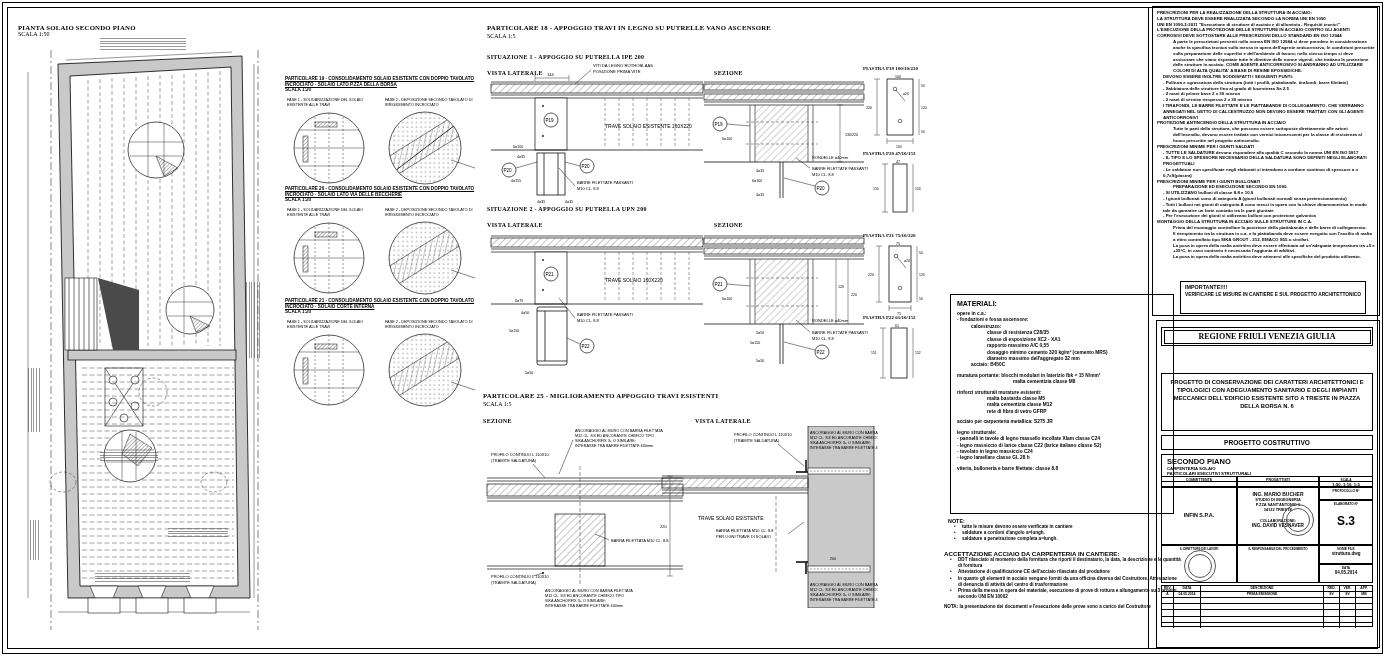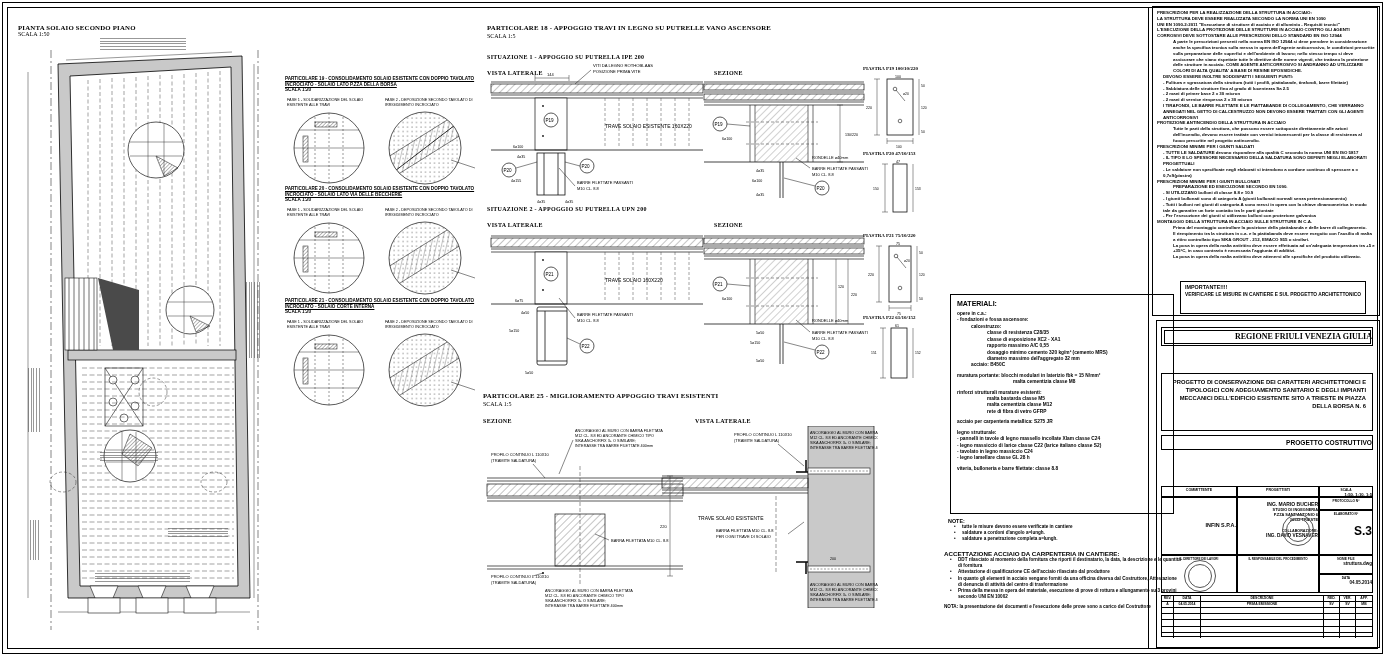--- a/index.html
+++ b/index.html
@@ -3,21 +3,21 @@
 <meta charset="utf-8">
 <style>
   html,body{margin:0;padding:0}
   body{width:1385px;height:656px;background:#fff;position:relative;overflow:hidden;
        font-family:"Liberation Sans",sans-serif;color:#000}
   .abs{position:absolute}
   .frame{border:1.6px solid #000}
   .frame2{border:0.8px solid #000}
   .serif{font-family:"Liberation Serif",serif}
   .bold{font-weight:bold}
-  .center{text-align:right}
+  .center{text-align:center}
   .dwg-h{font-family:"Liberation Serif",serif;font-weight:bold;font-size:6.8px;letter-spacing:.2px}
   .dwg-s{font-family:"Liberation Serif",serif;font-size:6px}
   .dwg-sub{font-family:"Liberation Serif",serif;font-weight:bold;font-size:6px;letter-spacing:.3px}
   .blk-t{font-weight:bold;font-size:4.6px;line-height:1.25;text-decoration:underline}
   .fase{font-size:3.8px;line-height:1.2}
   .micro{background:repeating-linear-gradient(#444 0 1px,transparent 1px 2.7px);opacity:.55}
   .microv{background:repeating-linear-gradient(90deg,#444 0 1px,transparent 1px 2.7px);opacity:.55}
   .mat-box{border:1px solid #000;padding:5px 6px;box-sizing:border-box}
   .mat-l{font-size:4.8px;line-height:1.34;font-weight:600}
   .i1{margin-left:14px}.i2{margin-left:30px}.i3{margin-left:56px}
@@ -760,22 +760,27 @@
   <div class="tb-cell" style="left:4px;top:6px;width:212px;height:19px">
     <div class="abs frame2" style="inset:1.5px"></div>
     <div class="serif bold center" style="font-size:8px;margin-top:4px;position:relative">REGIONE FRIULI VENEZIA GIULIA</div>
   </div>
   <div class="tb-cell" style="left:4px;top:52px;width:212px;height:58px;padding:4px 6px">
     <div class="bold center" style="font-size:5.8px;line-height:1.4">PROGETTO DI CONSERVAZIONE DEI CARATTERI ARCHITETTONICI E TIPOLOGICI CON ADEGUAMENTO SANITARIO E DEGLI IMPIANTI MECCANICI DELL'EDIFICIO ESISTENTE SITO A TRIESTE IN PIAZZA DELLA BORSA N. 6</div>
   </div>
   <div class="tb-cell" style="left:4px;top:114px;width:212px;height:15px">
     <div class="bold center" style="font-size:6.6px;margin-top:3px">PROGETTO COSTRUTTIVO</div>
   </div>
-
-  <div class="abs" style="left:4px;top:165px;width:212px;height:152px">
+  <div class="tb-cell" style="left:4px;top:133px;width:212px;height:28px;padding:2px 5px">
+    <div class="bold" style="font-size:7.5px">SECONDO PIANO</div>
+    <div class="bold" style="font-size:4.3px">CARPENTERIA SOLAIO</div>
+    <div class="bold" style="font-size:4.3px">PARTICOLARI ESECUTIVI STRUTTURALI</div>
+  </div>
+
+  <div class="abs" style="left:4px;top:155px;width:212px;height:152px">
     <div class="tb-cell tb-lbl" style="left:0;top:0;width:76px;height:11px">COMMITTENTE</div>
     <div class="tb-cell tb-lbl" style="left:76px;top:0;width:82px;height:11px">PROGETTISTI</div>
     <div class="tb-cell" style="left:158px;top:0;width:54px;height:11px">
       <div class="tb-lbl" style="font-size:3.2px">SCALA</div>
       <div class="bold center" style="font-size:4.2px">1:50, 1:10, 1:5</div>
     </div>
 
     <div class="tb-cell" style="left:0;top:11px;width:76px;height:58px">
       <div class="bold center" style="font-size:5.4px;margin-top:24px">INFIN S.P.A.</div>
     </div>

